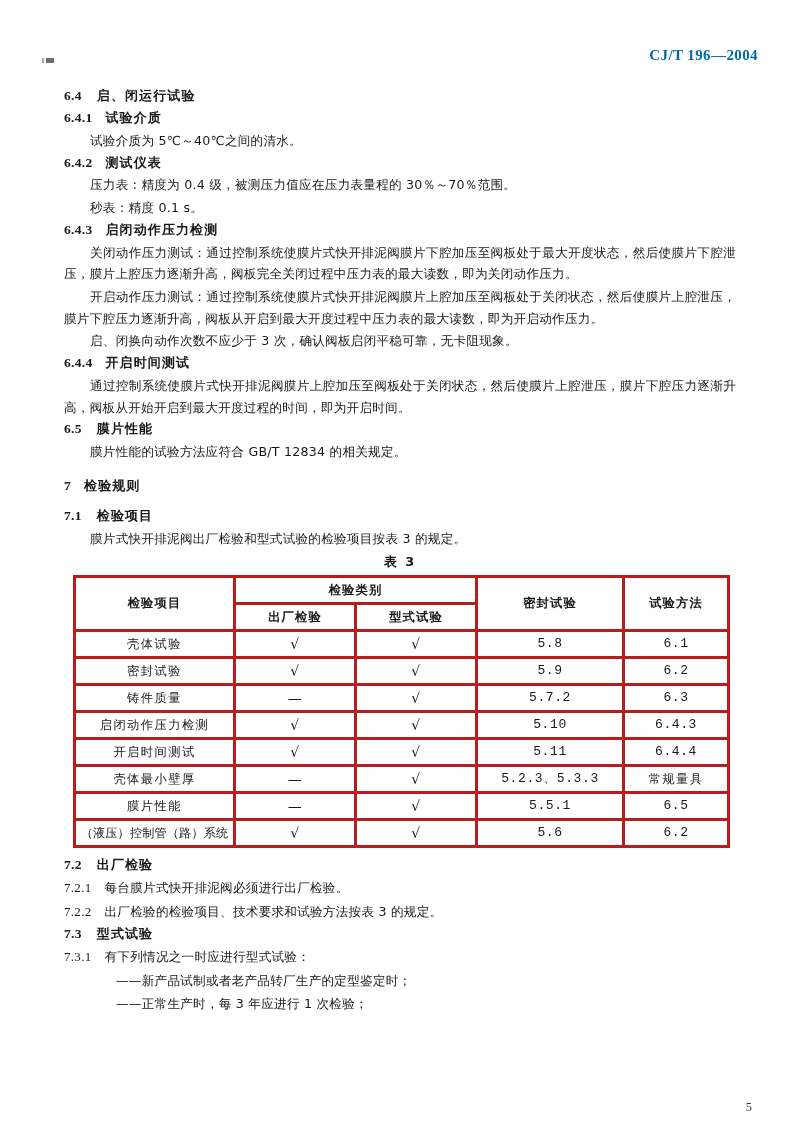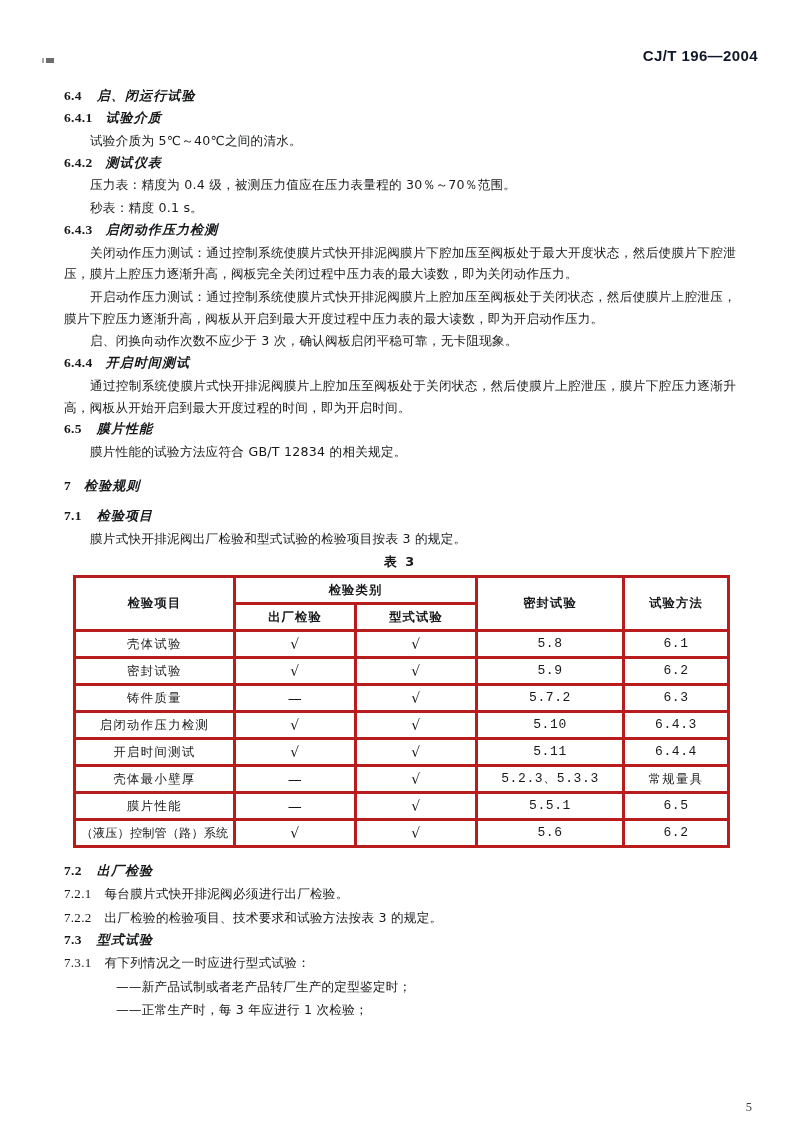--- a/index.html
+++ b/index.html
@@ -31,25 +31,25 @@
     background:
       linear-gradient(90deg, rgba(40,40,45,.55) 0 2px, transparent 2px 4px, rgba(25,25,30,.85) 4px 11px);
     opacity: .75;
   }
 
   
   .runhead {
     position: absolute;
     right: 42px;
     top: 47px;
-    font-family: Liberation Sans, sans-serif;
+    font-family: Liberation Serif, serif;
     font-weight: bold;
     font-size: 15px;
     letter-spacing: .4px;
-    color: #0f172a;
+    color: #0369a1;
     white-space: nowrap;
   }
 
   
   .col {
     position: absolute;
     left: 64px;
     top: 86px;
     width: 672px;
   }
@@ -67,21 +67,20 @@
     font-family: "Liberation Serif", serif;
     font-weight: bold;
     letter-spacing: .3px;
   }
   .h-num .t {
     font-family: "DejaVu Sans", sans-serif;
     font-weight: bold;
     font-size: 13px;
     letter-spacing: 1.1px;
     margin-left: 13px;
-    font-style: italic;
   }
   .h-num.lvl1 .t { margin-left: 15px; }
   .h-num.sec  { margin-top: 13px; }
   .h-num.sec2 { margin-top: 9px; }
 
   
   p.para {
     margin: 0 0 1px 0;
     font-family: "DejaVu Sans", sans-serif;
     font-size: 12.6px;
@@ -308,21 +307,21 @@
           <tr>
             <td class="item tight">（液压）控制管（路）系统</td>
             <td class="mark">√</td>
             <td class="mark">√</td>
             <td class="num">5.6</td>
             <td class="num">6.2</td>
           </tr>
         </tbody>
     </table>
 
-    <div class="h-num lvl1" style="margin-top:13px">
+    <div class="h-num lvl1" style="margin-top:7px">
       <span class="n">7.2</span><span class="t">出厂检验</span>
     </div>
 
     <p class="numpara">
       <span class="n">7.2.1</span><span class="t">每台膜片式快开排泥阀必须进行出厂检验。</span>
     </p>
     <p class="numpara">
       <span class="n">7.2.2</span><span class="t">出厂检验的检验项目、技术要求和试验方法按表 3 的规定。</span>
     </p>
 

